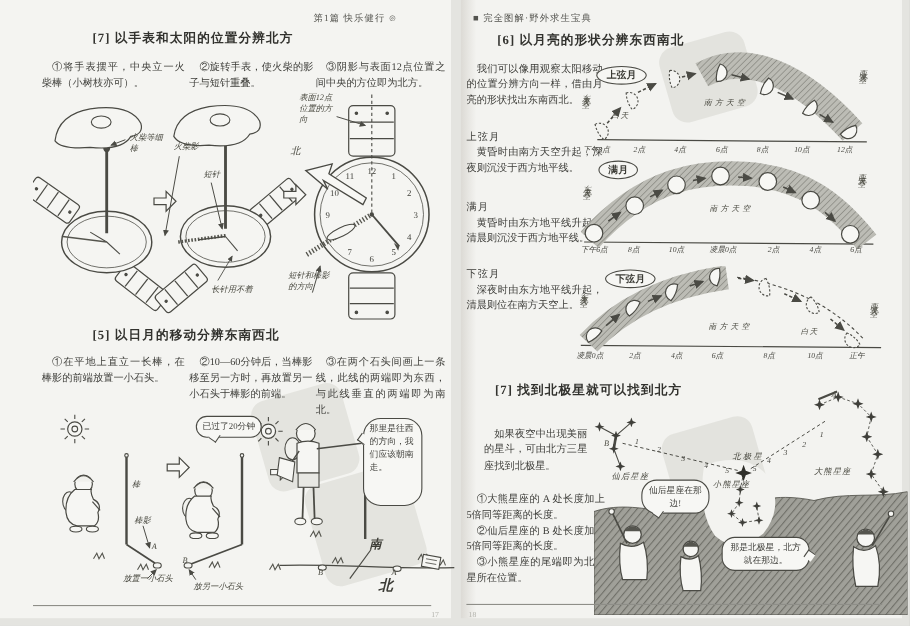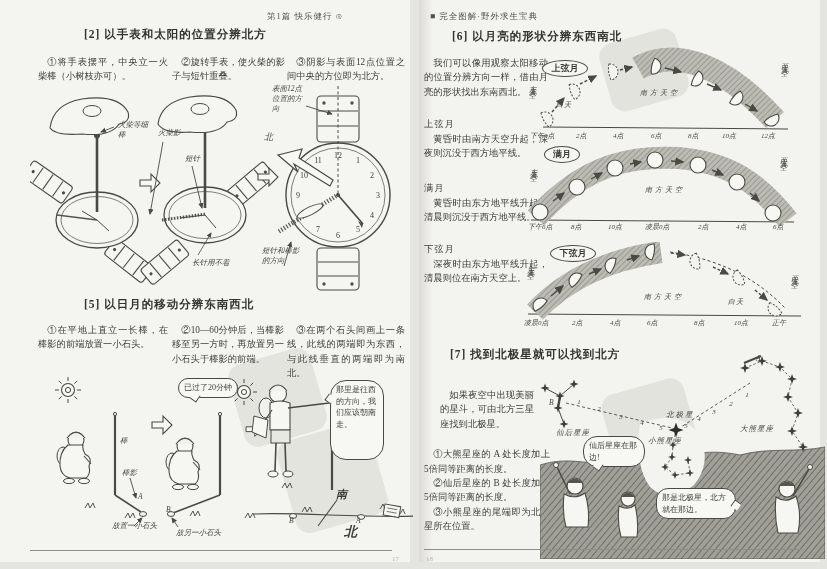--- a/index.html
+++ b/index.html
@@ -14,21 +14,21 @@
   .step,.para{font-size:9.3px;line-height:1.55;text-align:justify;text-indent:1em;color:#3d3d39;}
   .phase-name{font-size:9.3px;color:#3d3d39;letter-spacing:1px;}
   .lbl{font:italic 7.5px/1.35 "Liberation Serif",serif;color:#48483f;}
   .nw{white-space:nowrap;}
   .vert{writing-mode:vertical-rl;letter-spacing:2px;font:italic 7px "Liberation Serif",serif;color:#48483f;}
   .sky{font:italic 7px "Liberation Serif",serif;color:#48483f;letter-spacing:3px;white-space:nowrap;}
   .time{font:italic 7px "Liberation Serif",serif;color:#45453f;white-space:nowrap;}
   .badge{border:1.2px solid #4a4a44;border-radius:50%;text-align:center;background:#f6f6f3;
          font:bold 9px/15px "Liberation Sans",sans-serif;color:#3a3a34;height:15px;}
   .bubble{border:1px solid #4a4a44;background:#f7f7f4;border-radius:10px;
-          font:8px/1.45 "Liberation Serif",serif;color:#3f3f3a;padding:3px 5px;text-align:left;}
+          font:8px/1.45 "Liberation Serif",serif;color:#3f3f3a;padding:3px 5px;text-align:center;}
   .tail{position:absolute;width:7px;height:7px;background:#f7f7f4;
         border-left:1px solid #4a4a44;border-bottom:1px solid #4a4a44;transform:rotate(-55deg);}
   .big-lbl{font:bold italic 11px "Liberation Serif",serif;color:#3c3c36;}
   .pageno{font:7px "Liberation Serif",serif;color:#b4b4ae;}
   .rule{background:#8e8e88;height:1px;}
   .wm{background:rgba(185,185,176,.28);border-radius:14px;transform:rotate(-16deg);}
   svg text{font:italic 7px "Liberation Serif",serif;fill:#45453f;}
   svg text.clknum{font:8px "Liberation Serif",serif;fill:#3c3c36;}
 </style>
 </head>
@@ -85,25 +85,25 @@
           <circle cx="43" cy="10" r="1" fill="#4a4a44"></circle>
     </g>
   </defs>
 </svg>
 
 <div id="pgL" class="pg">
   <div class="wm abs" style="left:235px;top:355px;width:85px;height:85px"></div>
   <div class="wm abs" style="left:285px;top:430px;width:95px;height:95px"></div>
 </div>
 
-<div class="abs hdr" style="left:267px;top:11px">
+<div class="abs hdr" style="left:285px;top:11px">
   <span>第1篇 快乐健行</span>
   <span>⊙</span>
 </div>
-<div class="abs sec-title" style="left:84px;top:27px">[2] 以手表和太阳的位置分辨北方</div>
+<div class="abs sec-title" style="left:84px;top:27px">[7] 以手表和太阳的位置分辨北方</div>
 
 <div class="abs step" style="left:38px;top:55px;width:130px">①将手表摆平，中央立一火柴棒（小树枝亦可）。</div>
 <div class="abs step" style="left:172px;top:55px;width:113px">②旋转手表，使火柴的影子与短针重叠。</div>
 <div class="abs step" style="left:287px;top:55px;width:118px">③阴影与表面12点位置之间中央的方位即为北方。</div>
 
 <svg class="abs" style="left:30px;top:90px" width="250" height="205" viewBox="0 0 250 205">
   <g>
     <use href="#strap" transform="translate(4,70) rotate(35)"></use>
     <use href="#strap" transform="translate(86,148) rotate(38)"></use>
     <ellipse cx="67" cy="130" rx="41" ry="28" fill="#f5f5f2" stroke="#4a4a44" stroke-width="1.3"></ellipse>

